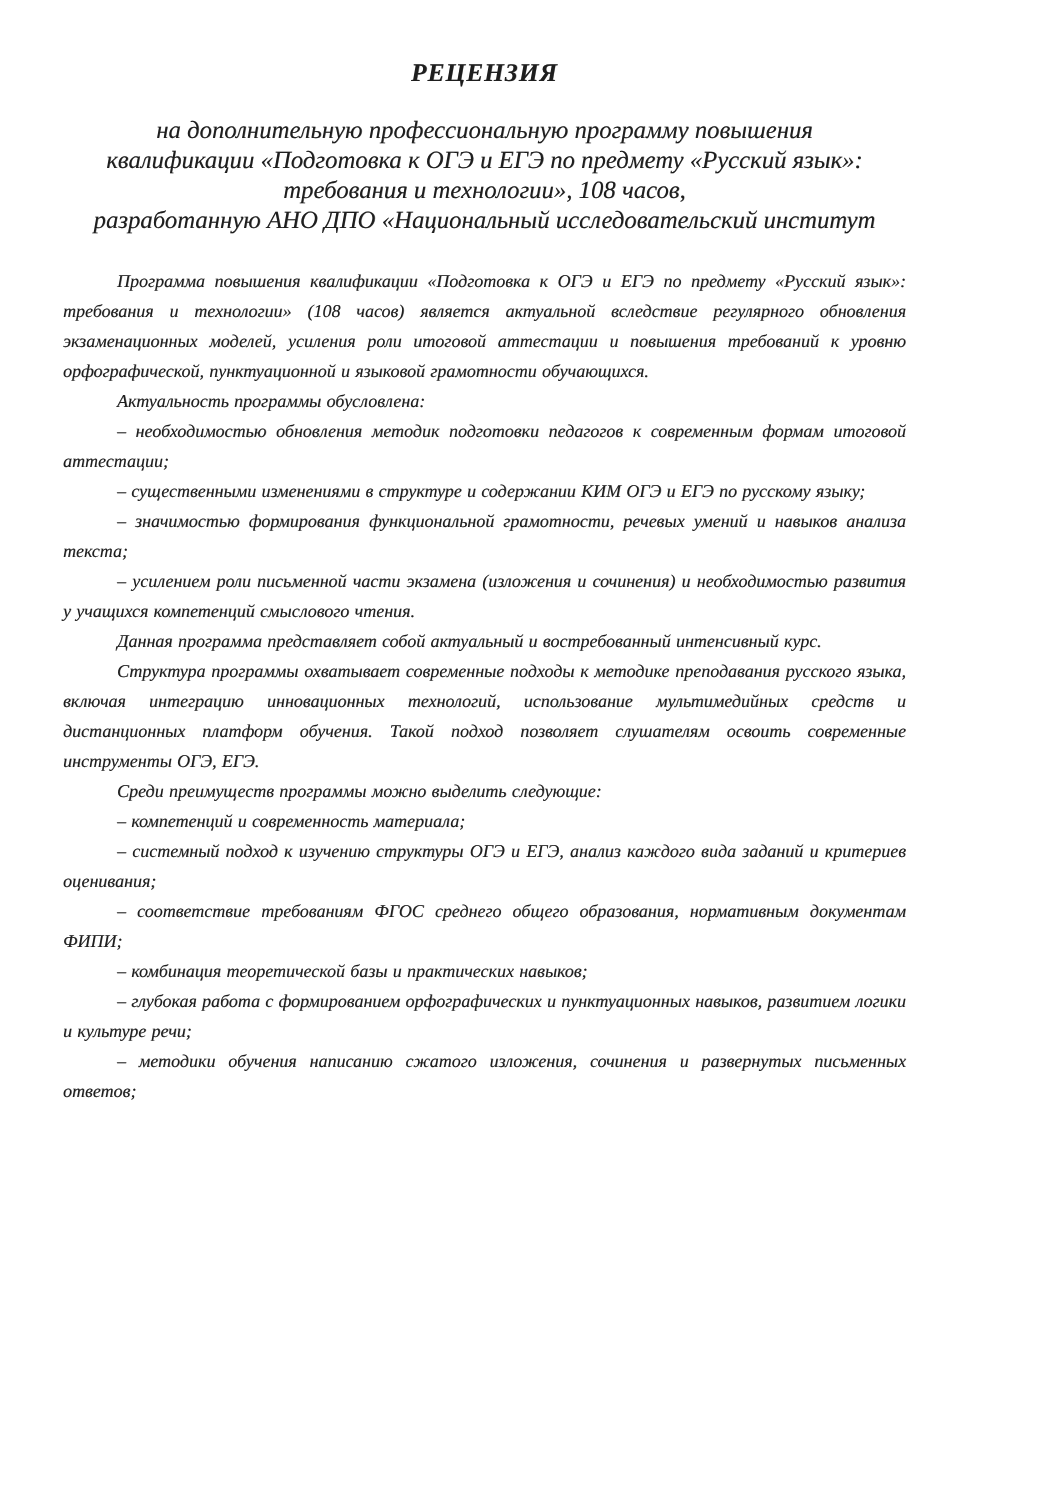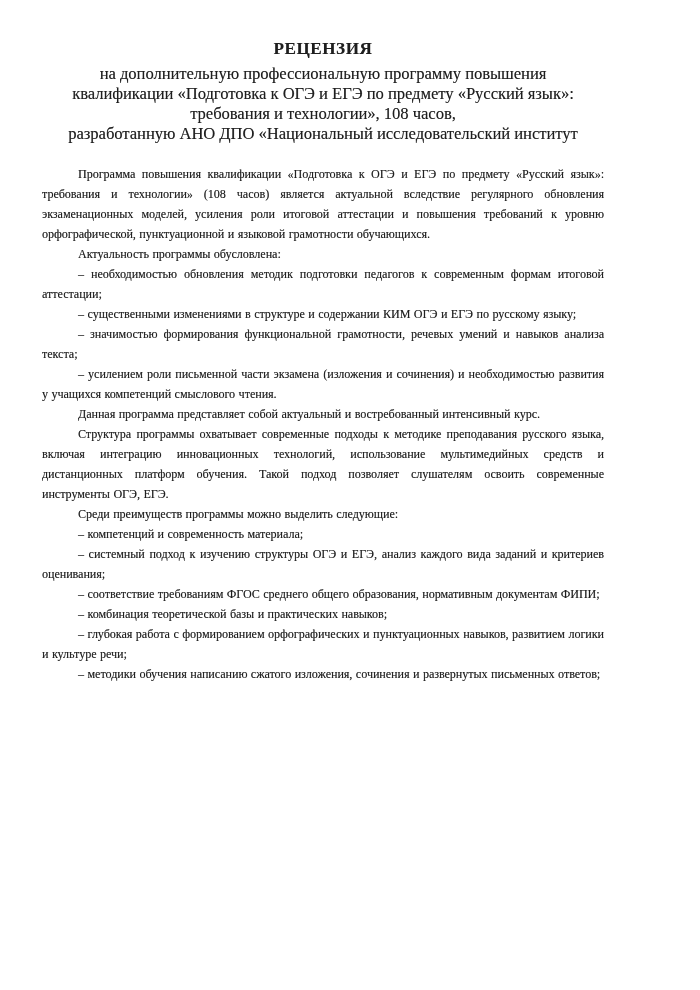--- a/index.html
+++ b/index.html
@@ -10,33 +10,34 @@
     font-family: "Liberation Serif", "DejaVu Serif", serif;
     color: #1e1e1e;
     overflow: hidden;
   }
   .page {
     width: 644px;
     height: 990px;
     background: #ffffff;
     padding: 38px 40px 0 42px;
     text-shadow: 0.25px 0.15px 0.3px rgba(20,20,20,0.45); 
+    font-style: italic;
   }
   .title {
     text-align: center;
     font-size: 17px;
     font-weight: bold;
     line-height: 21px;
     letter-spacing: 0.6px;
   }
   .subtitle {
     text-align: center;
     font-size: 16.5px;
     line-height: 20px;
-    margin-top: 5px;
+    margin-top: 18px;
   }
   .subtitle-line { white-space: nowrap; }
   .doc-body { margin-top: 20px; }
   .para {
     text-align: justify;
     text-indent: 36px;
     font-size: 12px;
     line-height: 20px;
     word-spacing: 0.5px;
   }

